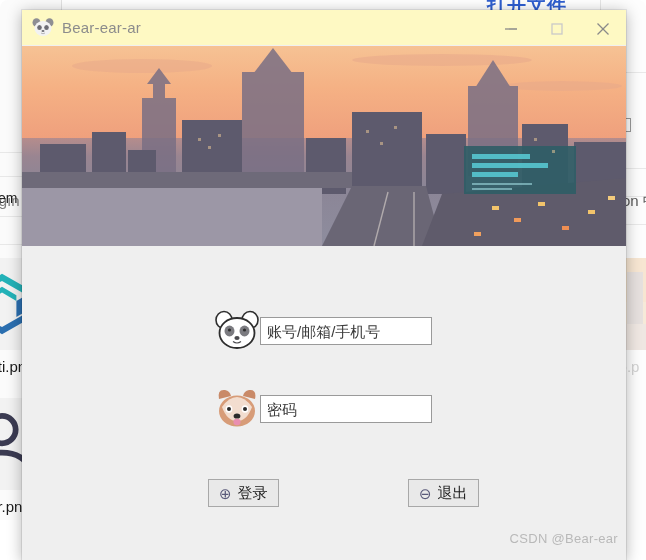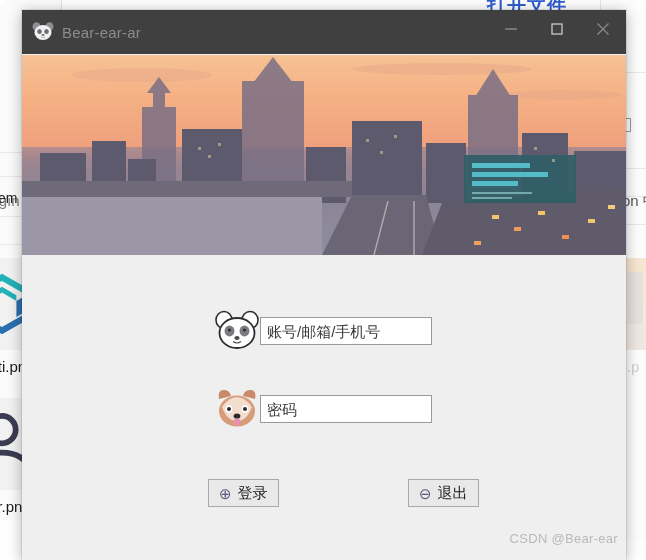--- a/index.html
+++ b/index.html
@@ -83,21 +83,21 @@
   
   #dialog {
     position:absolute; left:22px; top:10px;
     width:604px; height:550px;
     background:#efefef;
     box-shadow: 0 2px 14px rgba(0,0,0,.30), 0 0 0 1px rgba(0,0,0,.08);
     overflow:hidden;
   }
 
   .titlebar {
-    position:relative; height:45px; background:#404040;
+    position:relative; height:36px; background:#fef9c3;
     display:flex; align-items:center;
     border-bottom:1px solid #f0f0f0;
   }
   .title-icon { margin-left:10px; width:22px; height:22px; flex:0 0 auto; }
   .title-text {
     margin-left:8px; font-size:15px; color:#8c8c8c;
     letter-spacing:.2px; white-space:nowrap;
   }
   .win-btns { position:absolute; right:0; top:0; height:38px; display:flex; }
   .win-btn {

